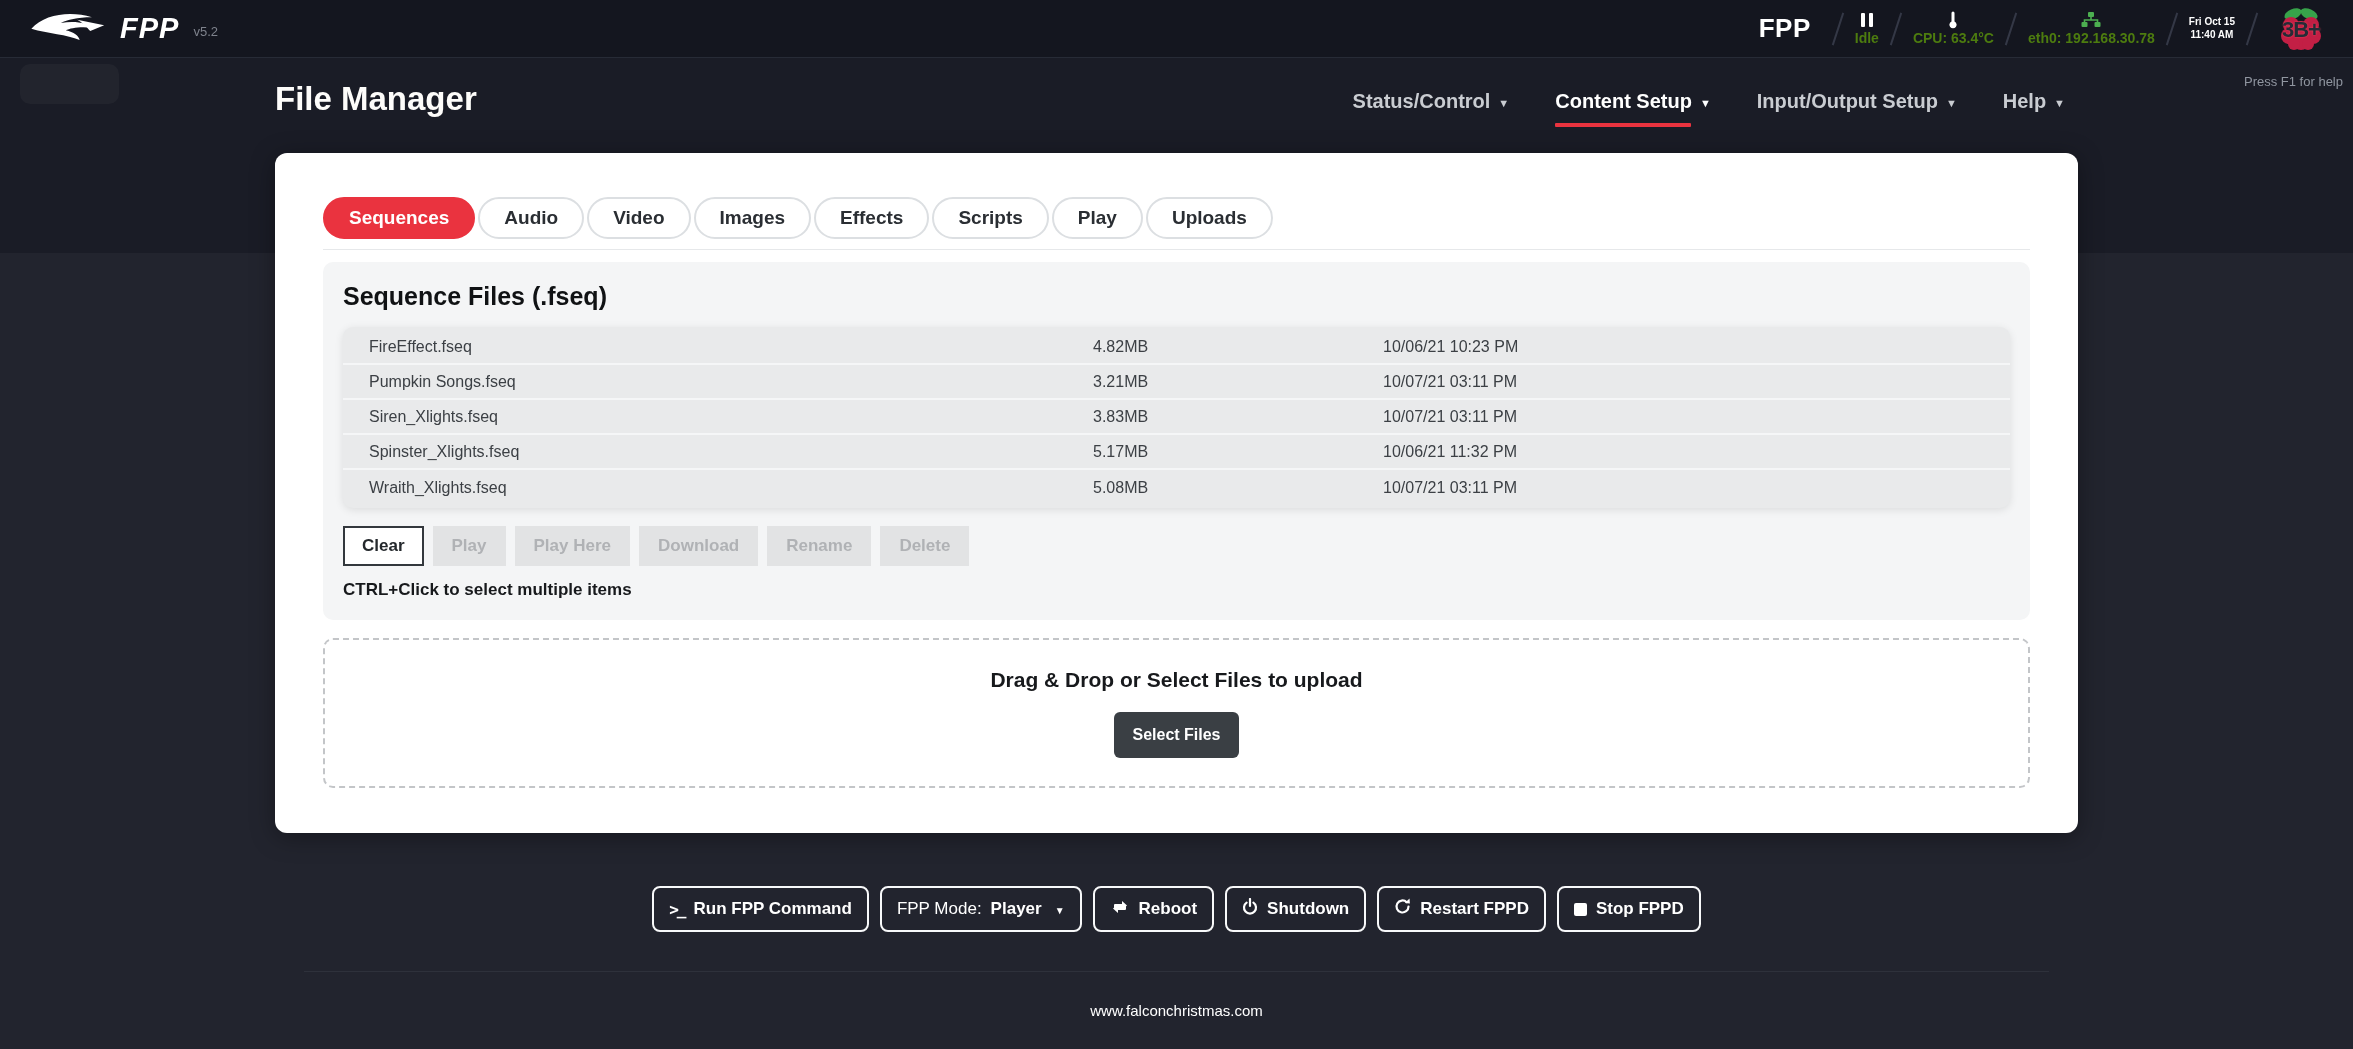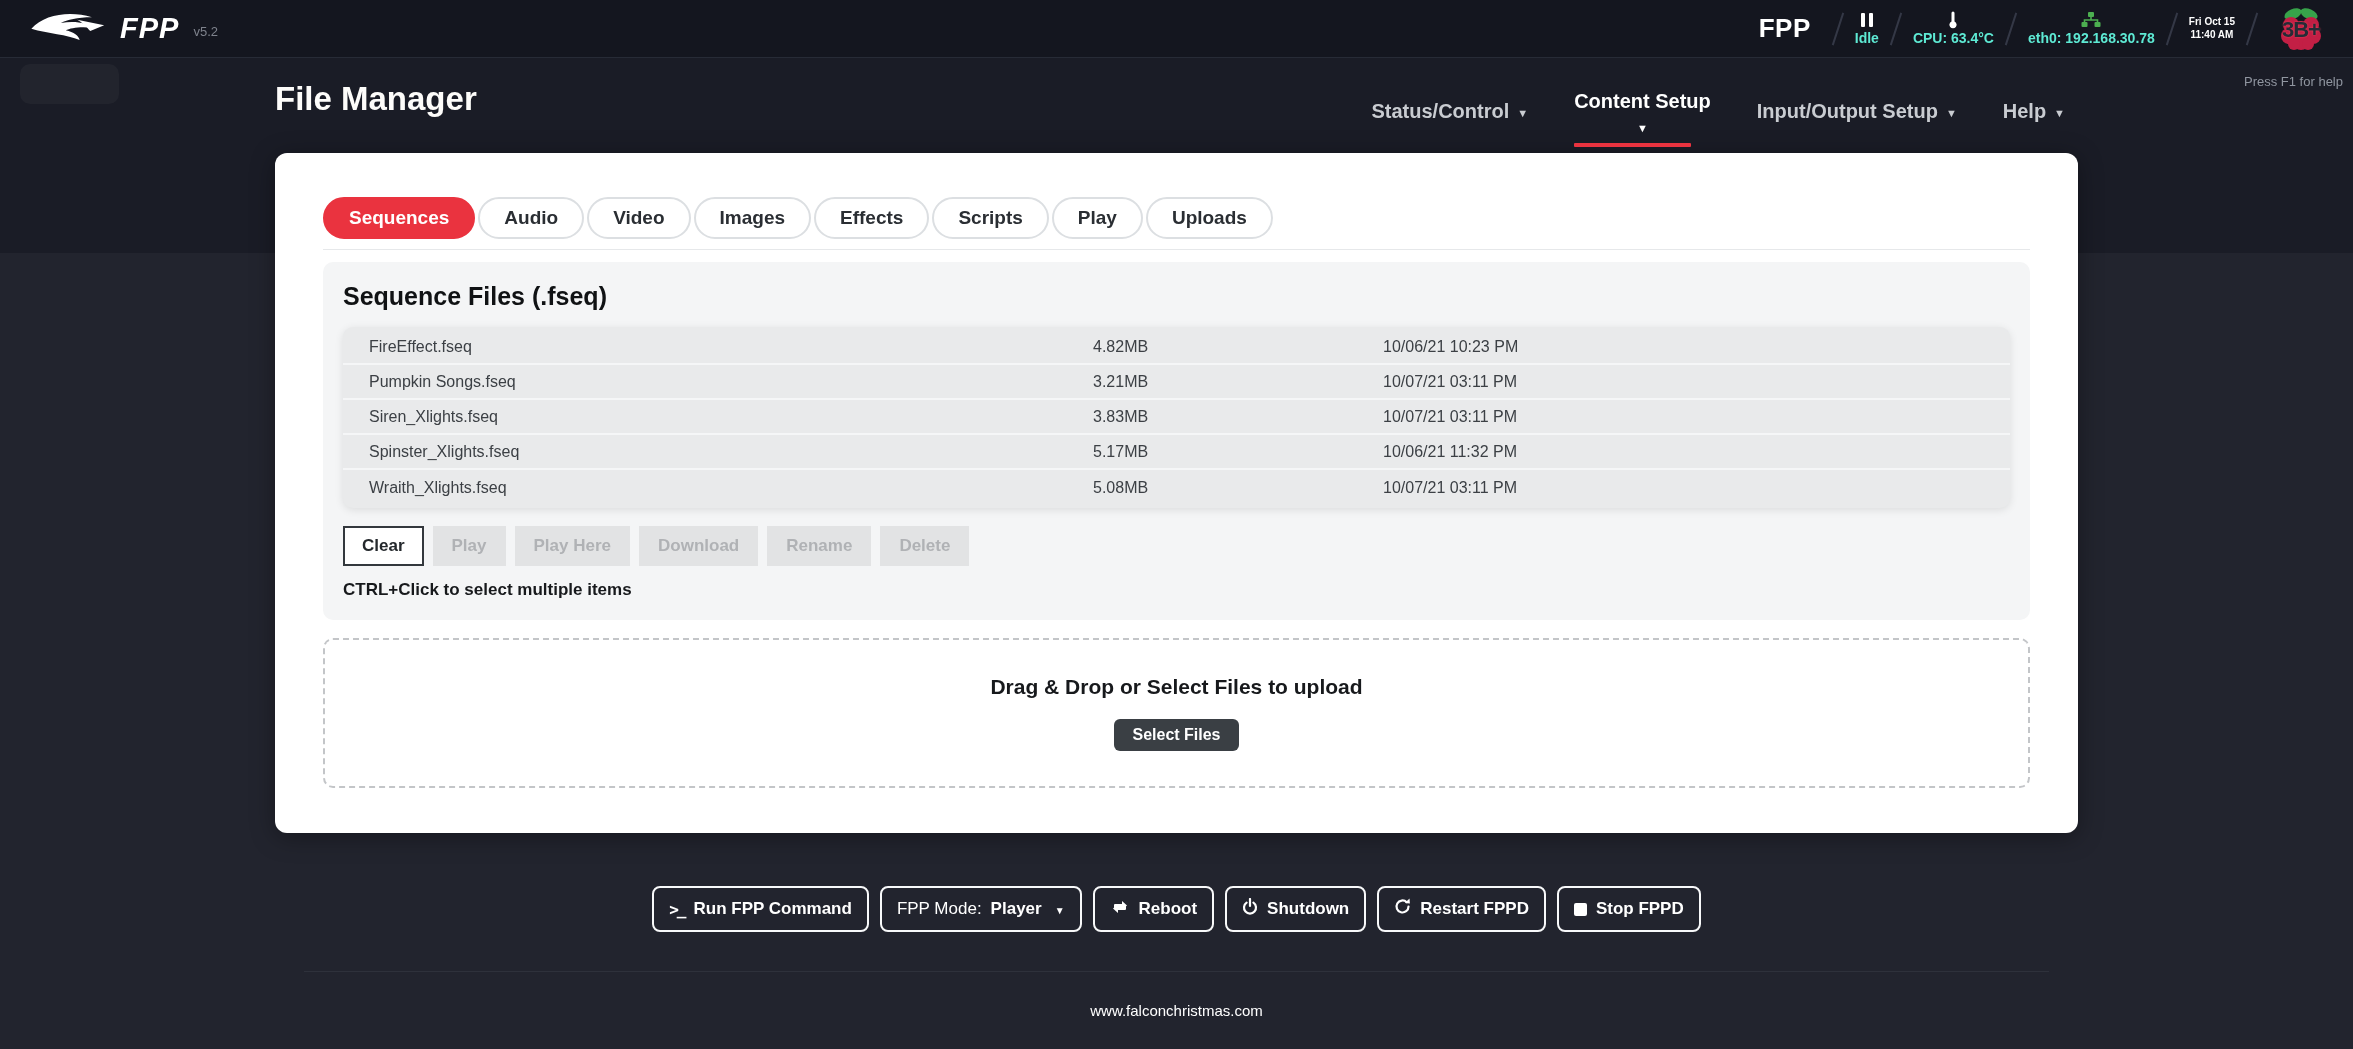--- a/index.html
+++ b/index.html
@@ -11,21 +11,21 @@
   .header-bg { position:absolute; top:0; left:0; width:100%; height:253px; background:#1a1c26; }
   .navbar { position:absolute; top:0; left:0; width:100%; height:58px; background:#14161f;
             border-bottom:1px solid #272b36; display:flex; align-items:center; justify-content:space-between;
             padding:0 24px 0 28px; z-index:5; }
   .nav-left { display:flex; align-items:center; gap:10px; }
   .brand-text { color:#fff; font-weight:900; font-style:italic; font-size:29px; letter-spacing:1px; }
   .brand-ver { color:#7e828c; font-size:13px; margin-left:4px; margin-top:6px; }
   .nav-right { display:flex; align-items:center; }
   .fpp-big { color:#fff; font-weight:700; font-size:26px; margin-right:10px; letter-spacing:.5px; }
   .sep { width:2px; height:34px; background:#343846; transform:rotate(18deg); margin:0 16px; flex:none; }
-  .stat { display:flex; flex-direction:column; align-items:center; gap:3px; color:#5eead4;
+  .stat { display:flex; flex-direction:column; align-items:center; gap:3px; color:#4d7c0f;
           font-size:14px; font-weight:700; line-height:1.05; white-space:nowrap; }
   .stat .ic { height:17px; display:flex; align-items:center; justify-content:center; }
   .pausebars { display:flex; gap:4px; }
   .pausebars i { display:block; width:4px; height:14px; background:#fff; border-radius:1px; }
   .datetime { color:#fff; font-size:10px; font-weight:700; text-align:center; line-height:1.25; white-space:nowrap; }
   .pi-badge { position:relative; width:56px; height:48px; margin-left:4px; }
   .pi-badge svg { position:absolute; inset:0; }
   .pi-badge .pi-txt { position:absolute; top:12px; left:0; width:100%; text-align:center;
        font-size:22px; font-weight:900; color:#262b36; letter-spacing:-1px;
        text-shadow:0 0 2px rgba(255,80,100,.8); }
@@ -33,21 +33,21 @@
   .ghost-box { position:absolute; top:64px; left:20px; width:99px; height:40px;
                background:rgba(255,255,255,.035); border-radius:10px; }
 
   .page-title { position:absolute; top:80px; left:275px; color:#fdfcfa; font-size:33px; font-weight:700; z-index:4; }
   .help-hint { position:absolute; top:74px; right:10px; color:#9096a0; font-size:13px; z-index:4; }
 
   .menus { position:absolute; top:90px; right:288px; display:flex; gap:46px; z-index:4; }
   .menu-item { position:relative; display:flex; align-items:center; gap:8px; color:#c9ccd1;
                font-size:20px; font-weight:600; cursor:pointer; white-space:nowrap; }
   .menu-item .caret { font-size:11px; transform:translateY(1px); }
-  .menu-item.active { color:#ffffff; font-weight:700;flex-direction:column; }
+  .menu-item.active { color:#ffffff; font-weight:700; }
   .menu-item.active::after { content:""; position:absolute; left:0; right:20px; bottom:-14px;
                height:4px; background:#ea333f; border-radius:1px; }
 
   
   .card { position:absolute; top:153px; left:275px; width:1803px; height:680px; background:#fff;
           border-radius:12px; box-shadow:0 4px 24px rgba(0,0,0,.35); padding:44px 48px 0; z-index:3; }
   .tabs { display:flex; gap:3px; }
   .tab { height:42px; padding:0 24px; border-radius:24px; border:2px solid #dcdfe2; background:#fff;
          font-family:inherit; font-size:19px; font-weight:700; color:#2a2e33; cursor:pointer; white-space:nowrap; }
   .tab.active { background:#ea333f; border-color:#ea333f; color:#fff; }
@@ -66,21 +66,21 @@
 
   .actions { display:flex; gap:9px; margin-top:18px; }
   .abtn { height:40px; padding:8px 17px; border-radius:0; font-family:inherit; font-size:17px; font-weight:700;
           background:#fff; color:#24282c; border:2px solid #33383d; cursor:pointer; }
   .abtn.disabled { background:#e2e3e4; color:#b0b2b5; border-color:#e2e3e4; cursor:default; }
   .select-hint { margin-top:14px; font-size:17px; font-weight:700; color:#17191c; }
 
   .dropzone { margin-top:18px; height:150px; border:2px dashed #c3c5c8; border-radius:10px; background:#fff;
               display:flex; flex-direction:column; align-items:center; justify-content:center; gap:20px; }
   .dz-heading { font-size:21px; font-weight:700; color:#17191c; }
-  .dz-btn { height:32px; padding:0 18px; background:#3a3f44; color:#fff; border:none; border-radius:6px;
+  .dz-btn { height:46px; padding:0 18px; background:#3a3f44; color:#fff; border:none; border-radius:6px;
             font-family:inherit; font-size:16px; font-weight:700; cursor:pointer; }
 
   
   .bottombar { position:absolute; top:886px; left:0; width:100%; display:flex; justify-content:center; gap:11px; }
   .obtn { display:flex; align-items:center; gap:9px; height:46px; padding:0 15px; background:transparent;
           border:2px solid #f8f9fa; border-radius:8px; color:#fff; font-family:inherit; font-size:17px;
           font-weight:700; cursor:pointer; white-space:nowrap; }
   .obtn .term { font-family:"DejaVu Sans Mono", monospace; font-weight:700; font-size:16px; letter-spacing:-2px; }
   .obtn .mode-label { font-weight:400; }
   .obtn .caret2 { font-size:10px; margin-left:4px; transform:translateY(1px); }

